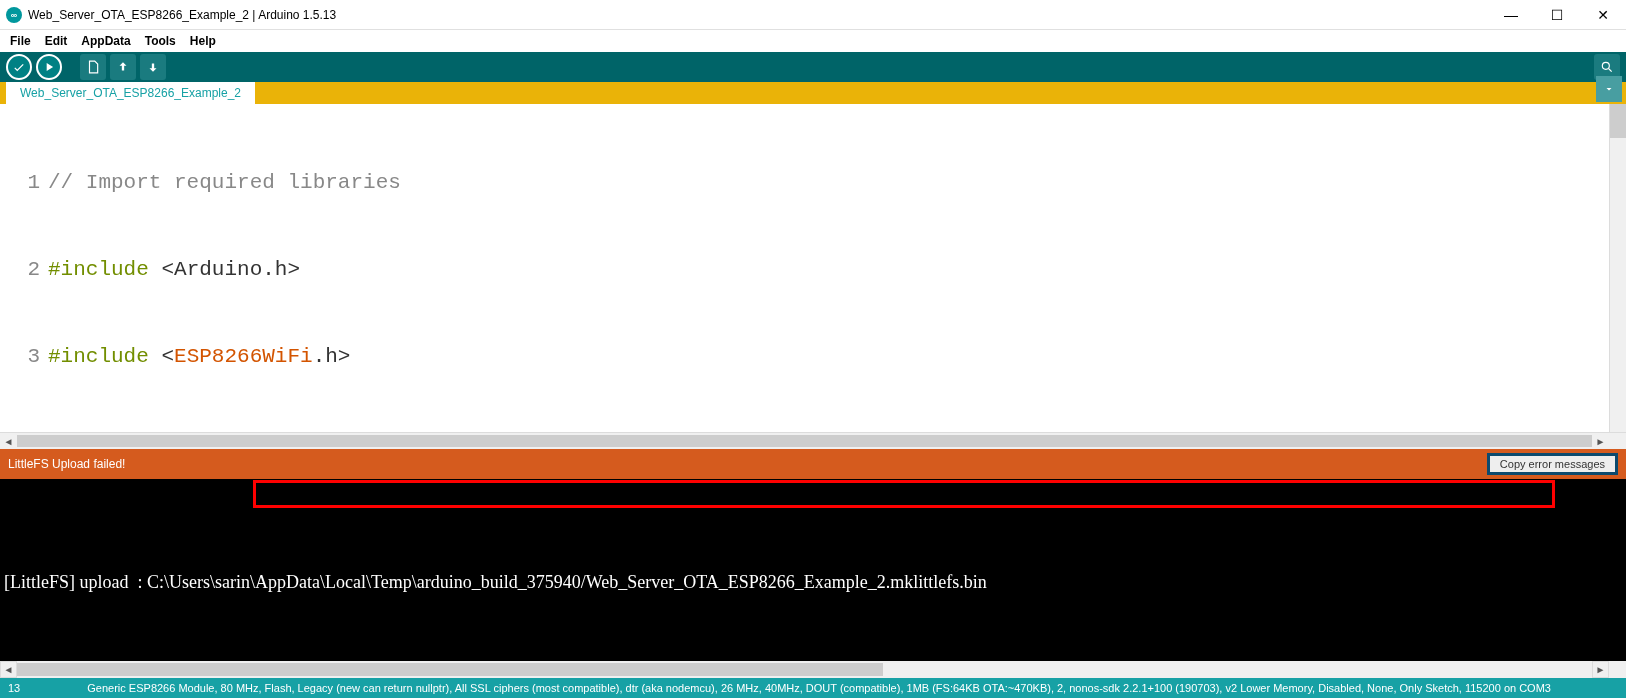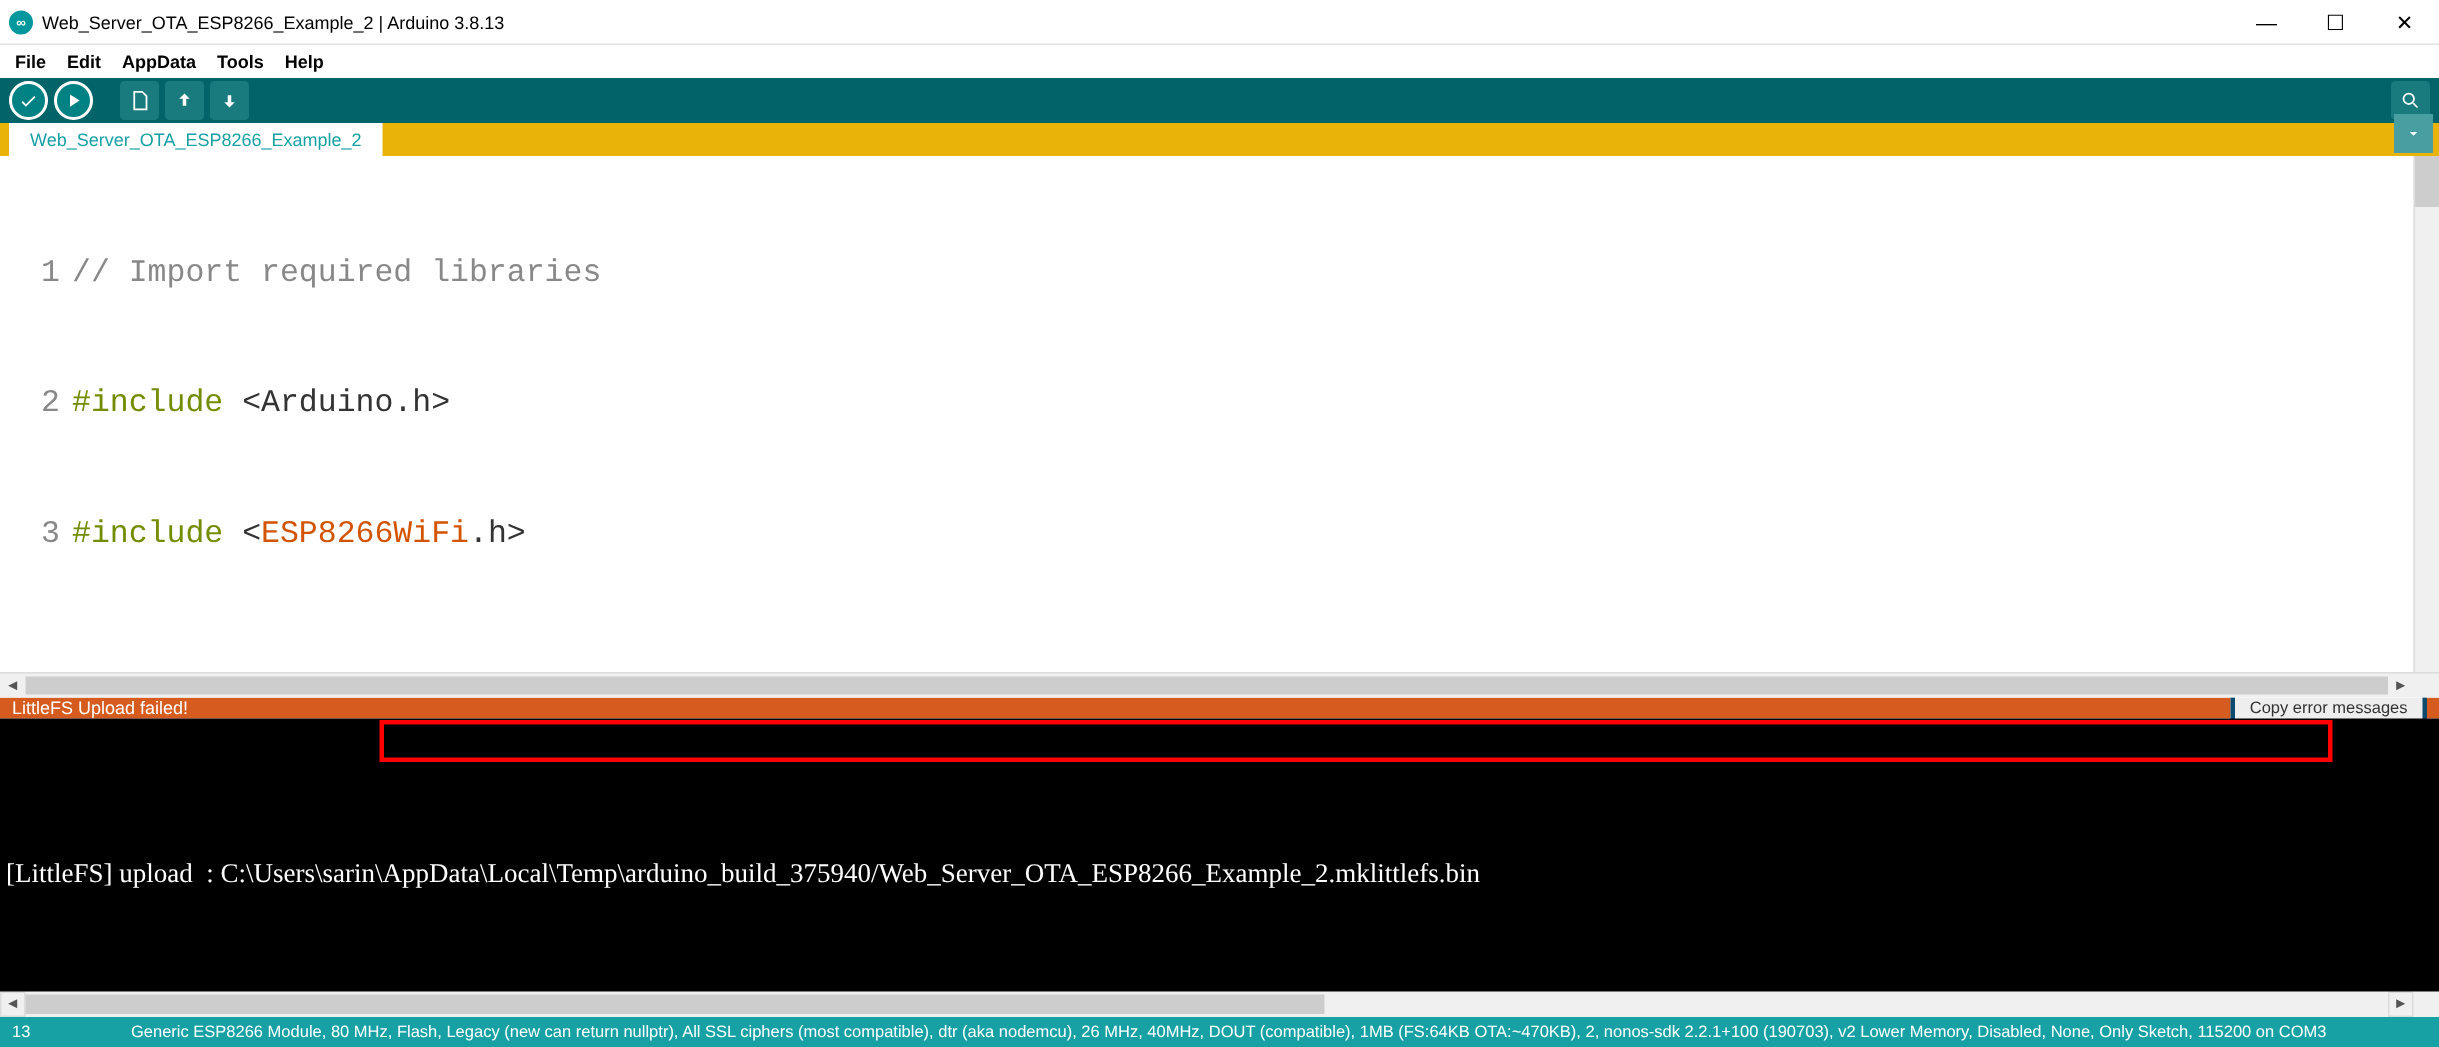--- a/index.html
+++ b/index.html
@@ -33,21 +33,21 @@
   .k-comment { color: #888; }
   .k-pre { color: #728e00; }
   .k-orange { color: #d35400; }
   .editor-vscroll { width:17px; background:#f0f0f0; border-left:1px solid #dcdcdc; position:relative;}
   .editor-vscroll .thumb{position:absolute; top:0; left:0; right:0; height:34px; background:#cdcdcd;}
   .editor-hscroll { height:17px; background:#f0f0f0; border-top:1px solid #dcdcdc; display:flex;}
   .editor-hscroll .arrow{width:17px; display:flex;align-items:center;justify-content:center;font-size:10px;color:#555;}
   .editor-hscroll .track{flex:1; background:#cdcdcd; margin:2px 0;}
   .editor-hscroll .corner{width:17px;}
 
-  .status-orange { height: 14px; background: #d55b1e; color: #fff; display: flex; align-items: center; padding: 0 8px; font-size: 12px;}
+  .status-orange { height: 30px; background: #d55b1e; color: #fff; display: flex; align-items: center; padding: 0 8px; font-size: 12px;}
   .status-orange .msg { flex:1;}
   .copy-btn { background: #eee; color: #333; border: 3px solid #0c4a6e; padding: 2px 10px; font-size: 11px;}
   
   .console { height: 182px; background: #000; color: #fff; font-family: Liberation Serif, serif; font-size: 18px; line-height: 29px; padding: 2px 4px; white-space: pre; overflow: hidden; position:relative;}
   .console-line { white-space: pre; }
   .highlight-box { position:absolute; border: 3px solid #ff0000; top:1px; left:253px; width:1302px; height:28px; pointer-events:none;}
   .console-hscroll { height:17px; background:#f0f0f0; display:flex;}
   .console-hscroll .arrow{width:17px; display:flex;align-items:center;justify-content:center;font-size:10px;color:#555;border:1px solid #dcdcdc;}
   .console-hscroll .track{flex:1; position:relative;}
   .console-hscroll .thumb{position:absolute; left:0; top:2px; bottom:2px; width:55%; background:#cdcdcd;}
@@ -55,21 +55,21 @@
 
   .footer { height: 20px; background: #17a1a5; color: #fff; display: flex; align-items: center; padding: 0 8px; font-size: 11px;}
   .footer .left { flex: 0 0 auto; }
   .footer .right { flex:1; text-align: center; }
 </style>
 </head>
 <body>
 
 <div class="titlebar">
   <div class="titlebar-icon">∞</div>
-  <div class="titlebar-text">Web_Server_OTA_ESP8266_Example_2 | Arduino 3.8.13</div>
+  <div class="titlebar-text">Web_Server_OTA_ESP8266_Example_2 | Arduino 1.5.13</div>
   <div class="win-controls">
     <div class="win-btn">—</div>
     <div class="win-btn">☐</div>
     <div class="win-btn">✕</div>
   </div>
 </div>
 
 <div class="menubar">
   <div class="menuitem">File</div>
   <div class="menuitem">Edit</div>

